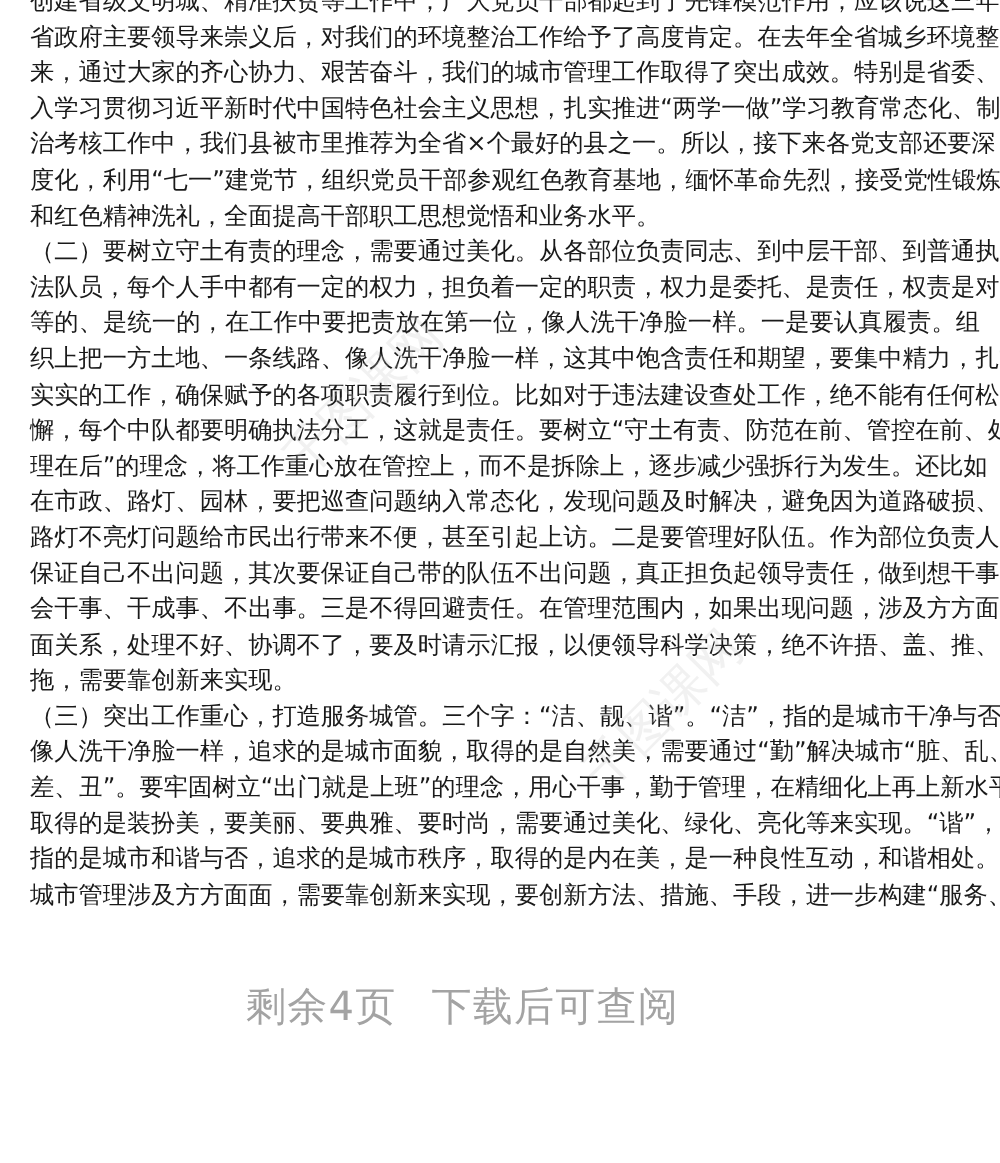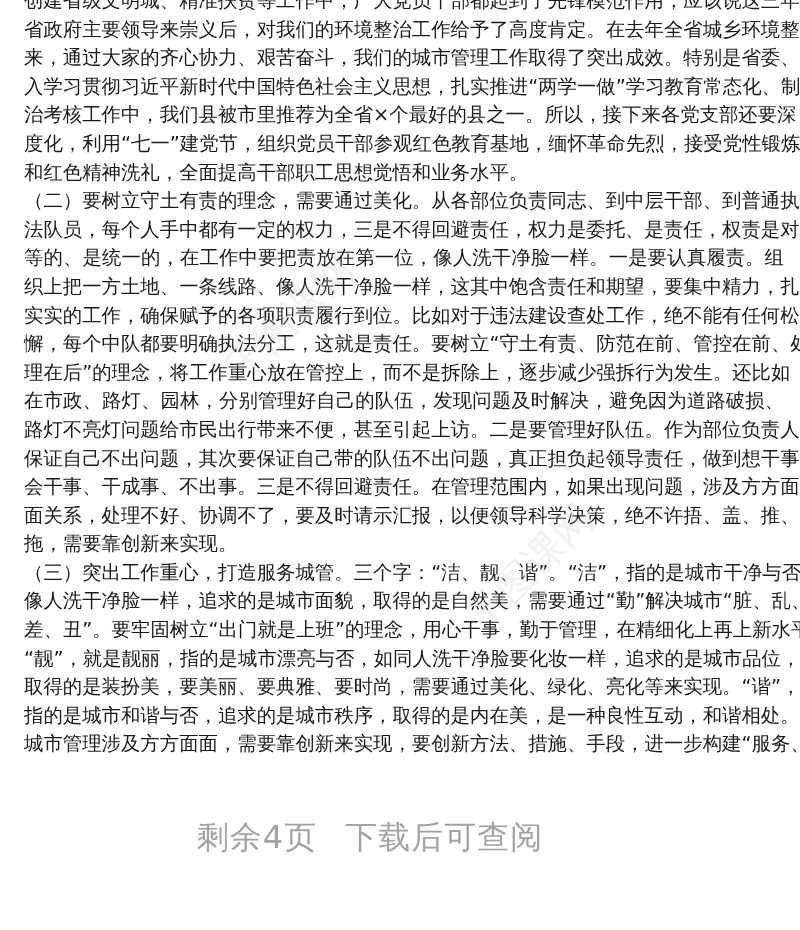--- a/index.html
+++ b/index.html
@@ -10,54 +10,53 @@
     font-size: 19.4px; line-height: 28.6px; color: #1a1a1a;
   }
   .line { display: block; white-space: nowrap; text-align: justify; text-align-last: justify; height: 28.6px; }
   .line.last { text-align-last: left; }
   .watermark {
     position: absolute; color: rgba(200,200,200,0.25);
     font-family: "DejaVu Sans", sans-serif; font-size: 40px;
     transform: rotate(-45deg); pointer-events: none; white-space: nowrap;
   }
   .footer {
-    position: absolute; left: 0; top: 816px; width: 740px; text-align: center;
+    position: absolute; left: 0; top: 784px; width: 740px; text-align: center;
     font-family: "DejaVu Sans", "Liberation Sans", sans-serif;
     font-size: 32px; color: #a3a3a3; letter-spacing: 1px;
   }
   .footer span { margin: 0 14px; }
 </style>
 </head>
 <body>
 
 <div class="doc">
   <span class="line">创建省级文明城、精准扶贫等工作中，广大党员干部都起到了先锋模范作用，应该说这三年</span>
   <span class="line">省政府主要领导来崇义后，对我们的环境整治工作给予了高度肯定。在去年全省城乡环境整</span>
   <span class="line">来，通过大家的齐心协力、艰苦奋斗，我们的城市管理工作取得了突出成效。特别是省委、</span>
   <span class="line">入学习贯彻习近平新时代中国特色社会主义思想，扎实推进“两学一做”学习教育常态化、制</span>
   <span class="line">治考核工作中，我们县被市里推荐为全省×个最好的县之一。所以，接下来各党支部还要深</span>
   <span class="line">度化，利用“七一”建党节，组织党员干部参观红色教育基地，缅怀革命先烈，接受党性锻炼</span>
   <span class="line last">和红色精神洗礼，全面提高干部职工思想觉悟和业务水平。</span>
   <span class="line">（二）要树立守土有责的理念，需要通过美化。从各部位负责同志、到中层干部、到普通执</span>
-  <span class="line">法队员，每个人手中都有一定的权力，三是不得回避责任，权力是委托、是责任，权责是对</span>
+  <span class="line">法队员，每个人手中都有一定的权力，担负着一定的职责，权力是委托、是责任，权责是对</span>
   <span class="line">等的、是统一的，在工作中要把责放在第一位，像人洗干净脸一样。一是要认真履责。组</span>
   <span class="line">织上把一方土地、一条线路、像人洗干净脸一样，这其中饱含责任和期望，要集中精力，扎扎</span>
   <span class="line">实实的工作，确保赋予的各项职责履行到位。比如对于违法建设查处工作，绝不能有任何松</span>
   <span class="line">懈，每个中队都要明确执法分工，这就是责任。要树立“守土有责、防范在前、管控在前、处</span>
   <span class="line">理在后”的理念，将工作重心放在管控上，而不是拆除上，逐步减少强拆行为发生。还比如</span>
-  <span class="line">在市政、路灯、园林，分别管理好自己的队伍，发现问题及时解决，避免因为道路破损、</span>
+  <span class="line">在市政、路灯、园林，要把巡查问题纳入常态化，发现问题及时解决，避免因为道路破损、</span>
   <span class="line">路灯不亮灯问题给市民出行带来不便，甚至引起上访。二是要管理好队伍。作为部位负责人、</span>
   <span class="line">保证自己不出问题，其次要保证自己带的队伍不出问题，真正担负起领导责任，做到想干事、</span>
   <span class="line">会干事、干成事、不出事。三是不得回避责任。在管理范围内，如果出现问题，涉及方方面</span>
   <span class="line">面关系，处理不好、协调不了，要及时请示汇报，以便领导科学决策，绝不许捂、盖、推、</span>
   <span class="line last">拖，需要靠创新来实现。</span>
   <span class="line">（三）突出工作重心，打造服务城管。三个字：“洁、靓、谐”。“洁”，指的是城市干净与否，</span>
   <span class="line">像人洗干净脸一样，追求的是城市面貌，取得的是自然美，需要通过“勤”解决城市“脏、乱、</span>
   <span class="line">差、丑”。要牢固树立“出门就是上班”的理念，用心干事，勤于管理，在精细化上再上新水平。</span>
-  <span class="line">“靓”，就是靓丽，指的是城市漂亮与否，如同人洗干净脸要化妆一样，追求的是城市品位，</span>
   <span class="line">取得的是装扮美，要美丽、要典雅、要时尚，需要通过美化、绿化、亮化等来实现。“谐”，</span>
   <span class="line">指的是城市和谐与否，追求的是城市秩序，取得的是内在美，是一种良性互动，和谐相处。</span>
   <span class="line">城市管理涉及方方面面，需要靠创新来实现，要创新方法、措施、手段，进一步构建“服务、</span>
 </div>
 
 <div class="watermark" style="left:210px; top:290px;">千图课网</div>
 <div class="watermark" style="left:450px; top:540px;">千图课网</div>
 
 <div class="footer">
   <span>剩余4页</span><span>下载后可查阅</span>

